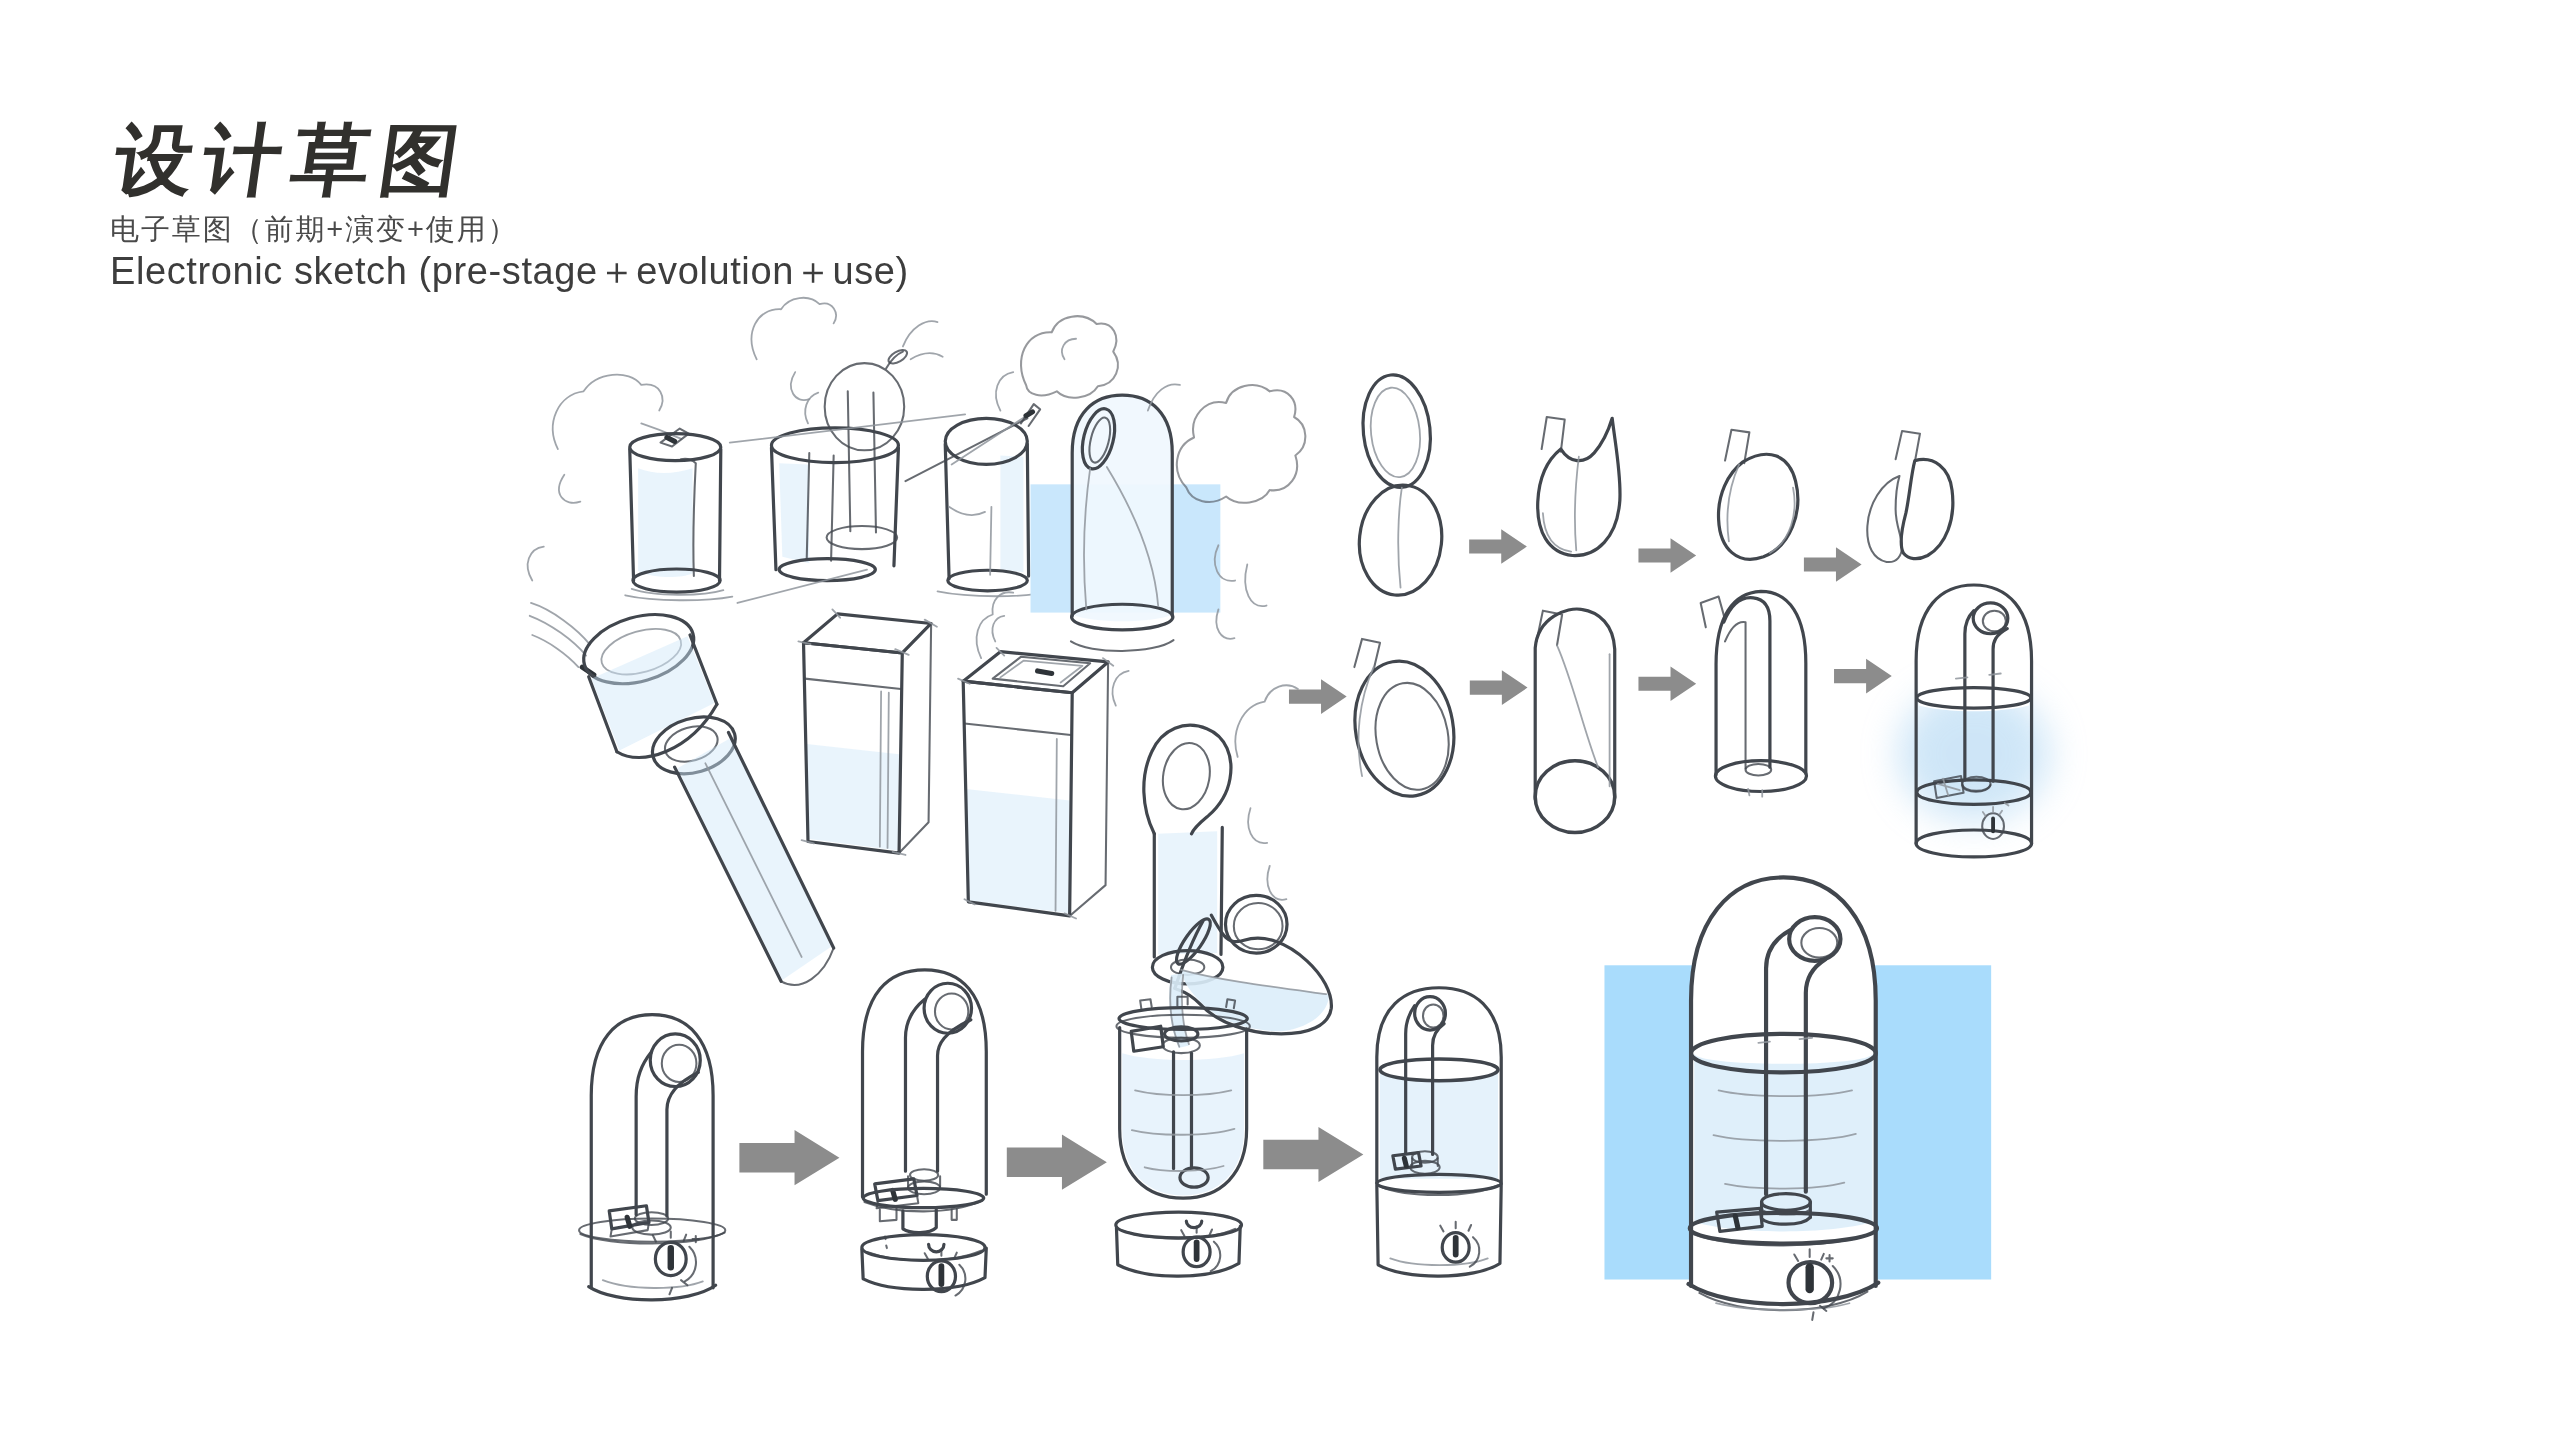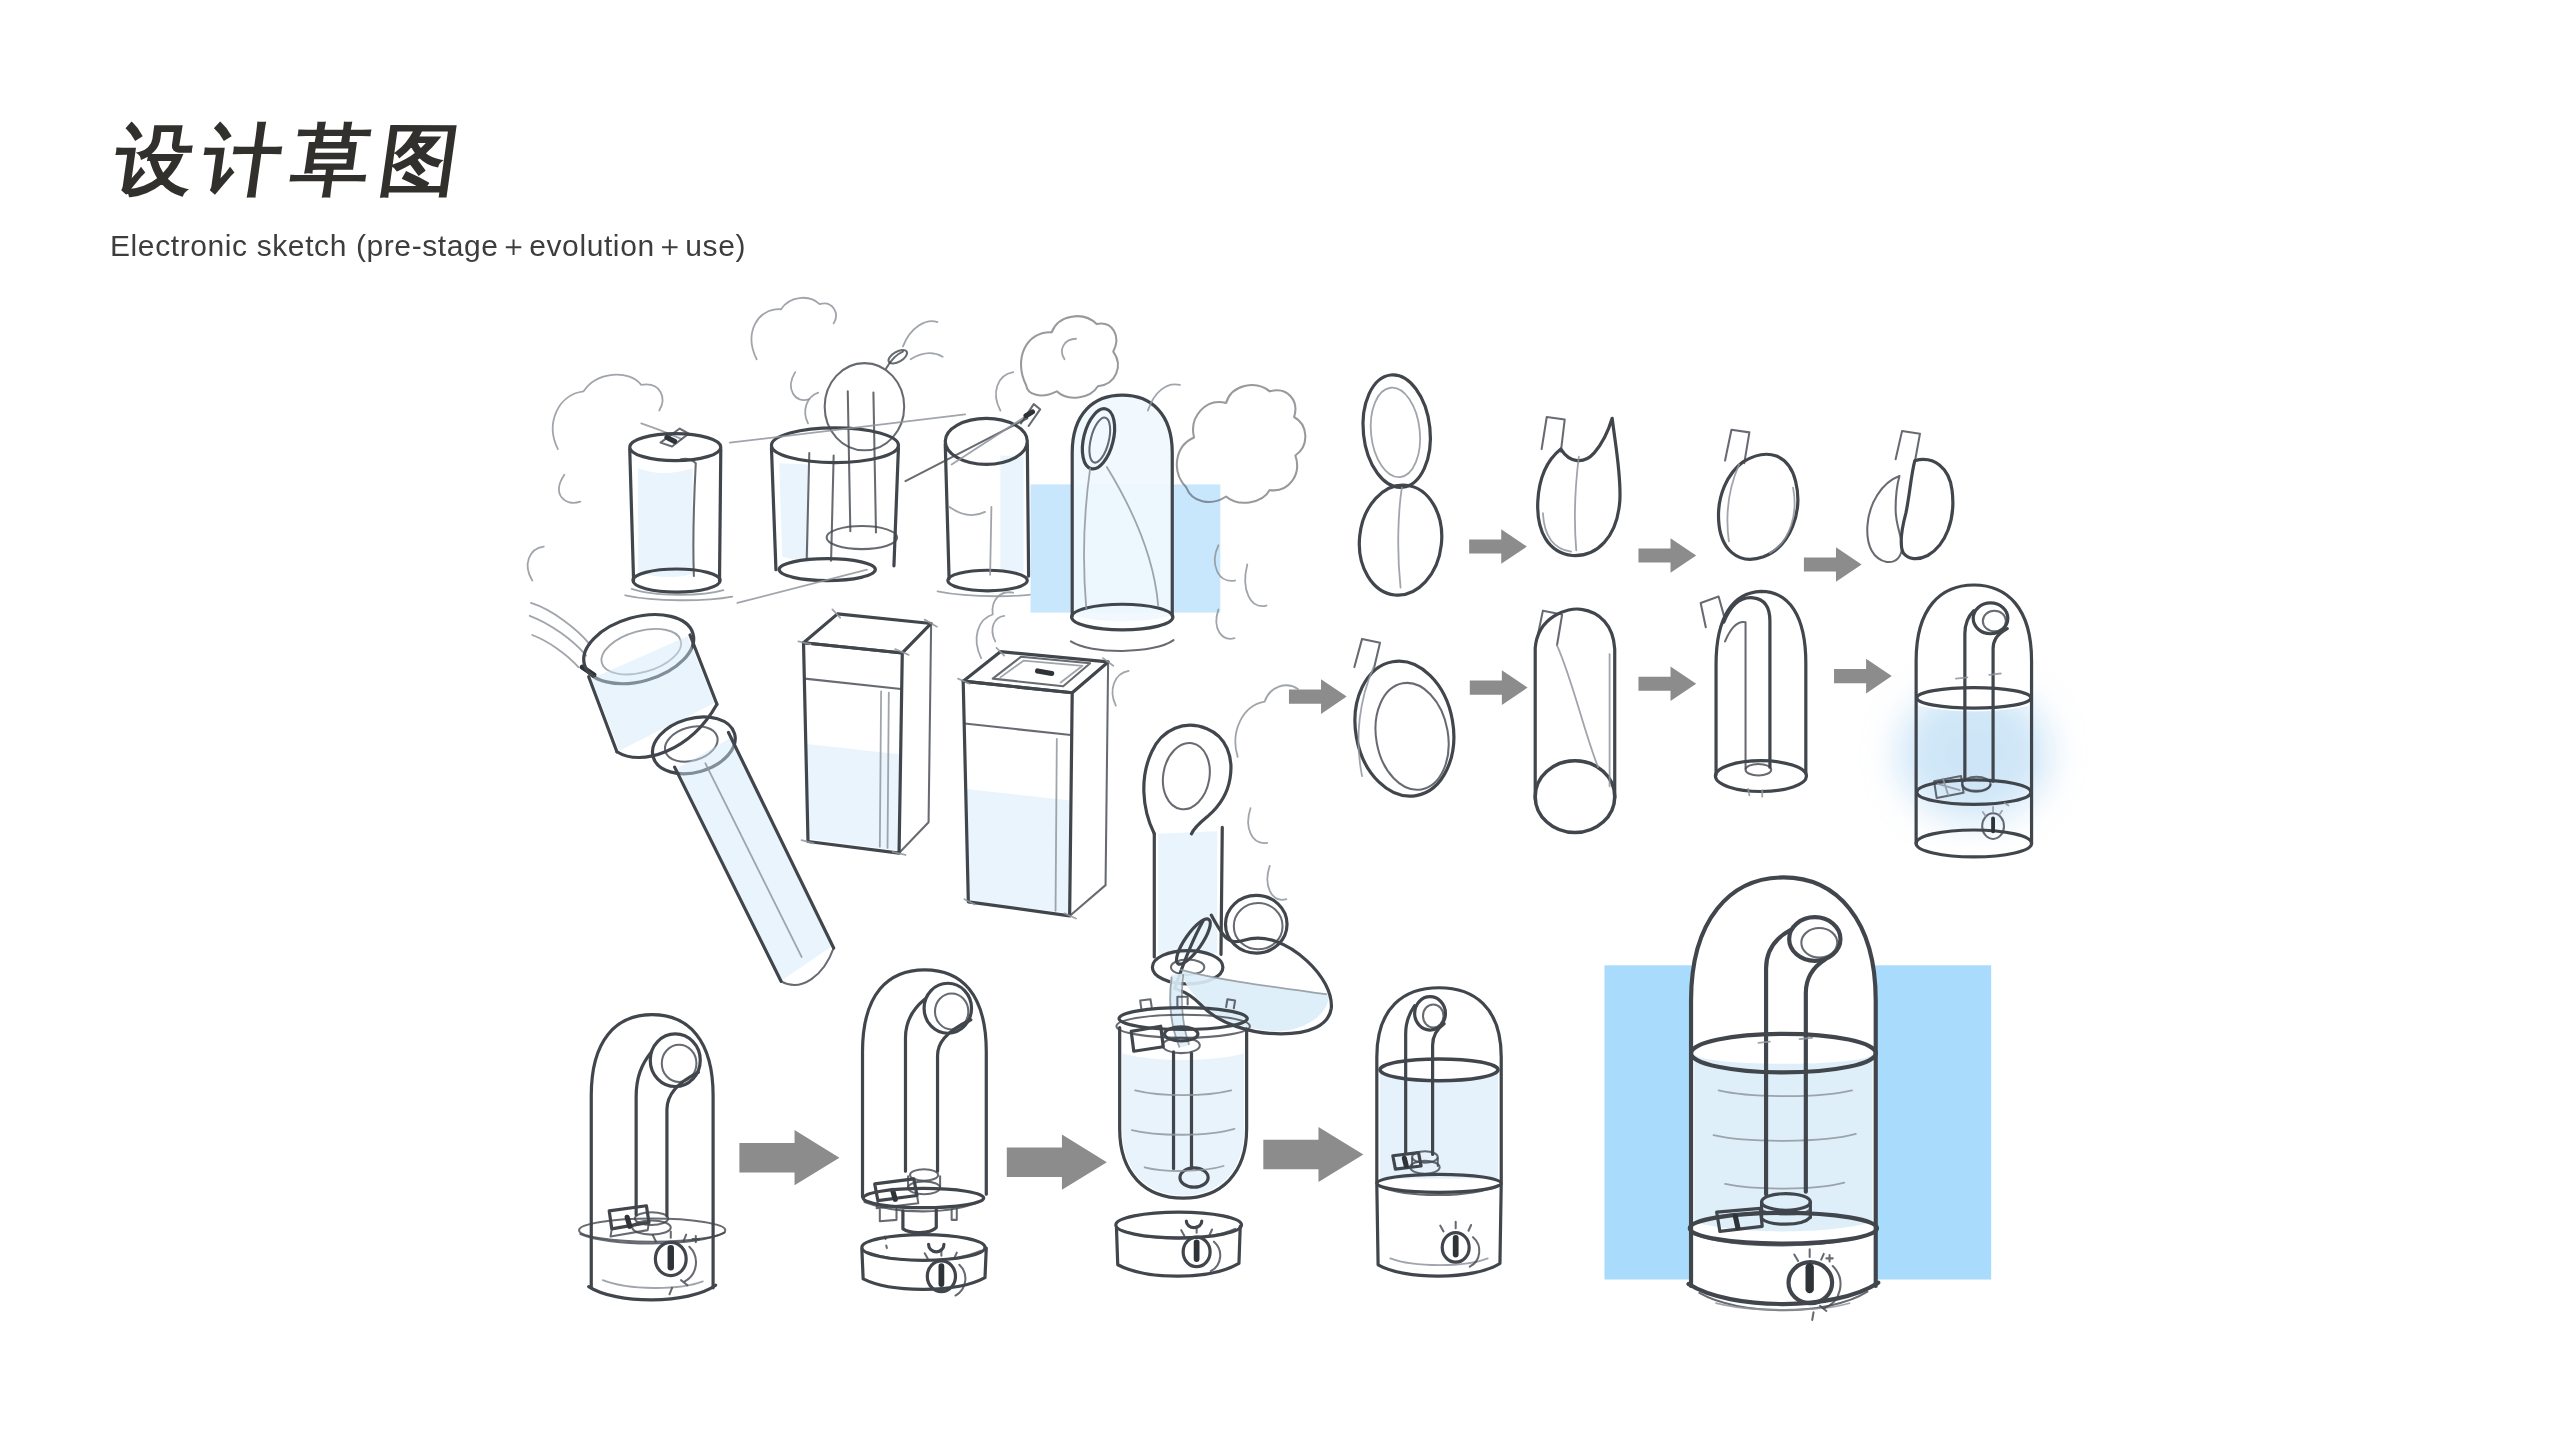--- a/index.html
+++ b/index.html
@@ -8,21 +8,21 @@
     --title:#31302d; --subtitle:#4a4a4a;
   }
   *{margin:0;padding:0;box-sizing:border-box}
   body{background:#fff;font-family:"Liberation Sans",sans-serif}
   .page{position:relative;width:2576px;height:1440px;background:#fff;overflow:hidden}
   .hdr{position:absolute;left:108px;top:109px;z-index:3}
   .title{font-size:78px;font-weight:900;color:var(--title);letter-spacing:10.3px;
          transform:skewX(-8deg);transform-origin:left bottom;display:inline-block}
   .subs{position:absolute;left:110px;top:215px;z-index:3}
   .sub-cn{font-size:29px;color:var(--subtitle);letter-spacing:1.9px;line-height:1.0}
-  .sub-en{font-size:30px;color:#3d3d3d;letter-spacing:0.6px;margin-top:11px}
+  .sub-en{font-size:38px;color:#3d3d3d;letter-spacing:0.6px;margin-top:2px}
   svg{position:absolute;left:0;top:0;z-index:1}
   .ln{fill:none;stroke:var(--ink);stroke-width:5;stroke-linecap:round;stroke-linejoin:round}
   .b6{stroke-width:6.5}
   .ln2{fill:none;stroke:var(--ink);stroke-width:3.2;opacity:.8;stroke-linecap:round;stroke-linejoin:round}
   .lt{fill:none;stroke:var(--pencil);stroke-width:2.8;opacity:.85;stroke-linecap:round;stroke-linejoin:round}
   .dk{stroke:#2e3338;stroke-width:8;stroke-linecap:round;fill:none}
   .wash{fill:var(--wash);opacity:.45;stroke:none}
   .water{fill:var(--water);opacity:.9;stroke:none}
   .arrow{fill:var(--arrow);stroke:none}
   .sq{fill:var(--square);stroke:none}
@@ -31,20 +31,21 @@
   .capfill{fill:#f0f8fe;opacity:.93;stroke:none}
 </style>
 </head>
 <body>
 
 <div class="page">
   <div class="hdr">
     <span class="title">设计草图</span>
   </div>
   <div class="subs">
+    <div class="sub-cn">电子草图（前期+演变+使用）</div>
     <div class="sub-en">Electronic sketch (pre-stage＋evolution＋use)</div>
   </div>
 
   <svg width="2576" height="1440" viewBox="0 0 4017 2245">
     <defs>
       <filter id="soft" x="-60%" y="-60%" width="220%" height="220%">
         <feGaussianBlur stdDeviation="28"></feGaussianBlur>
       </filter>
     </defs>
 

